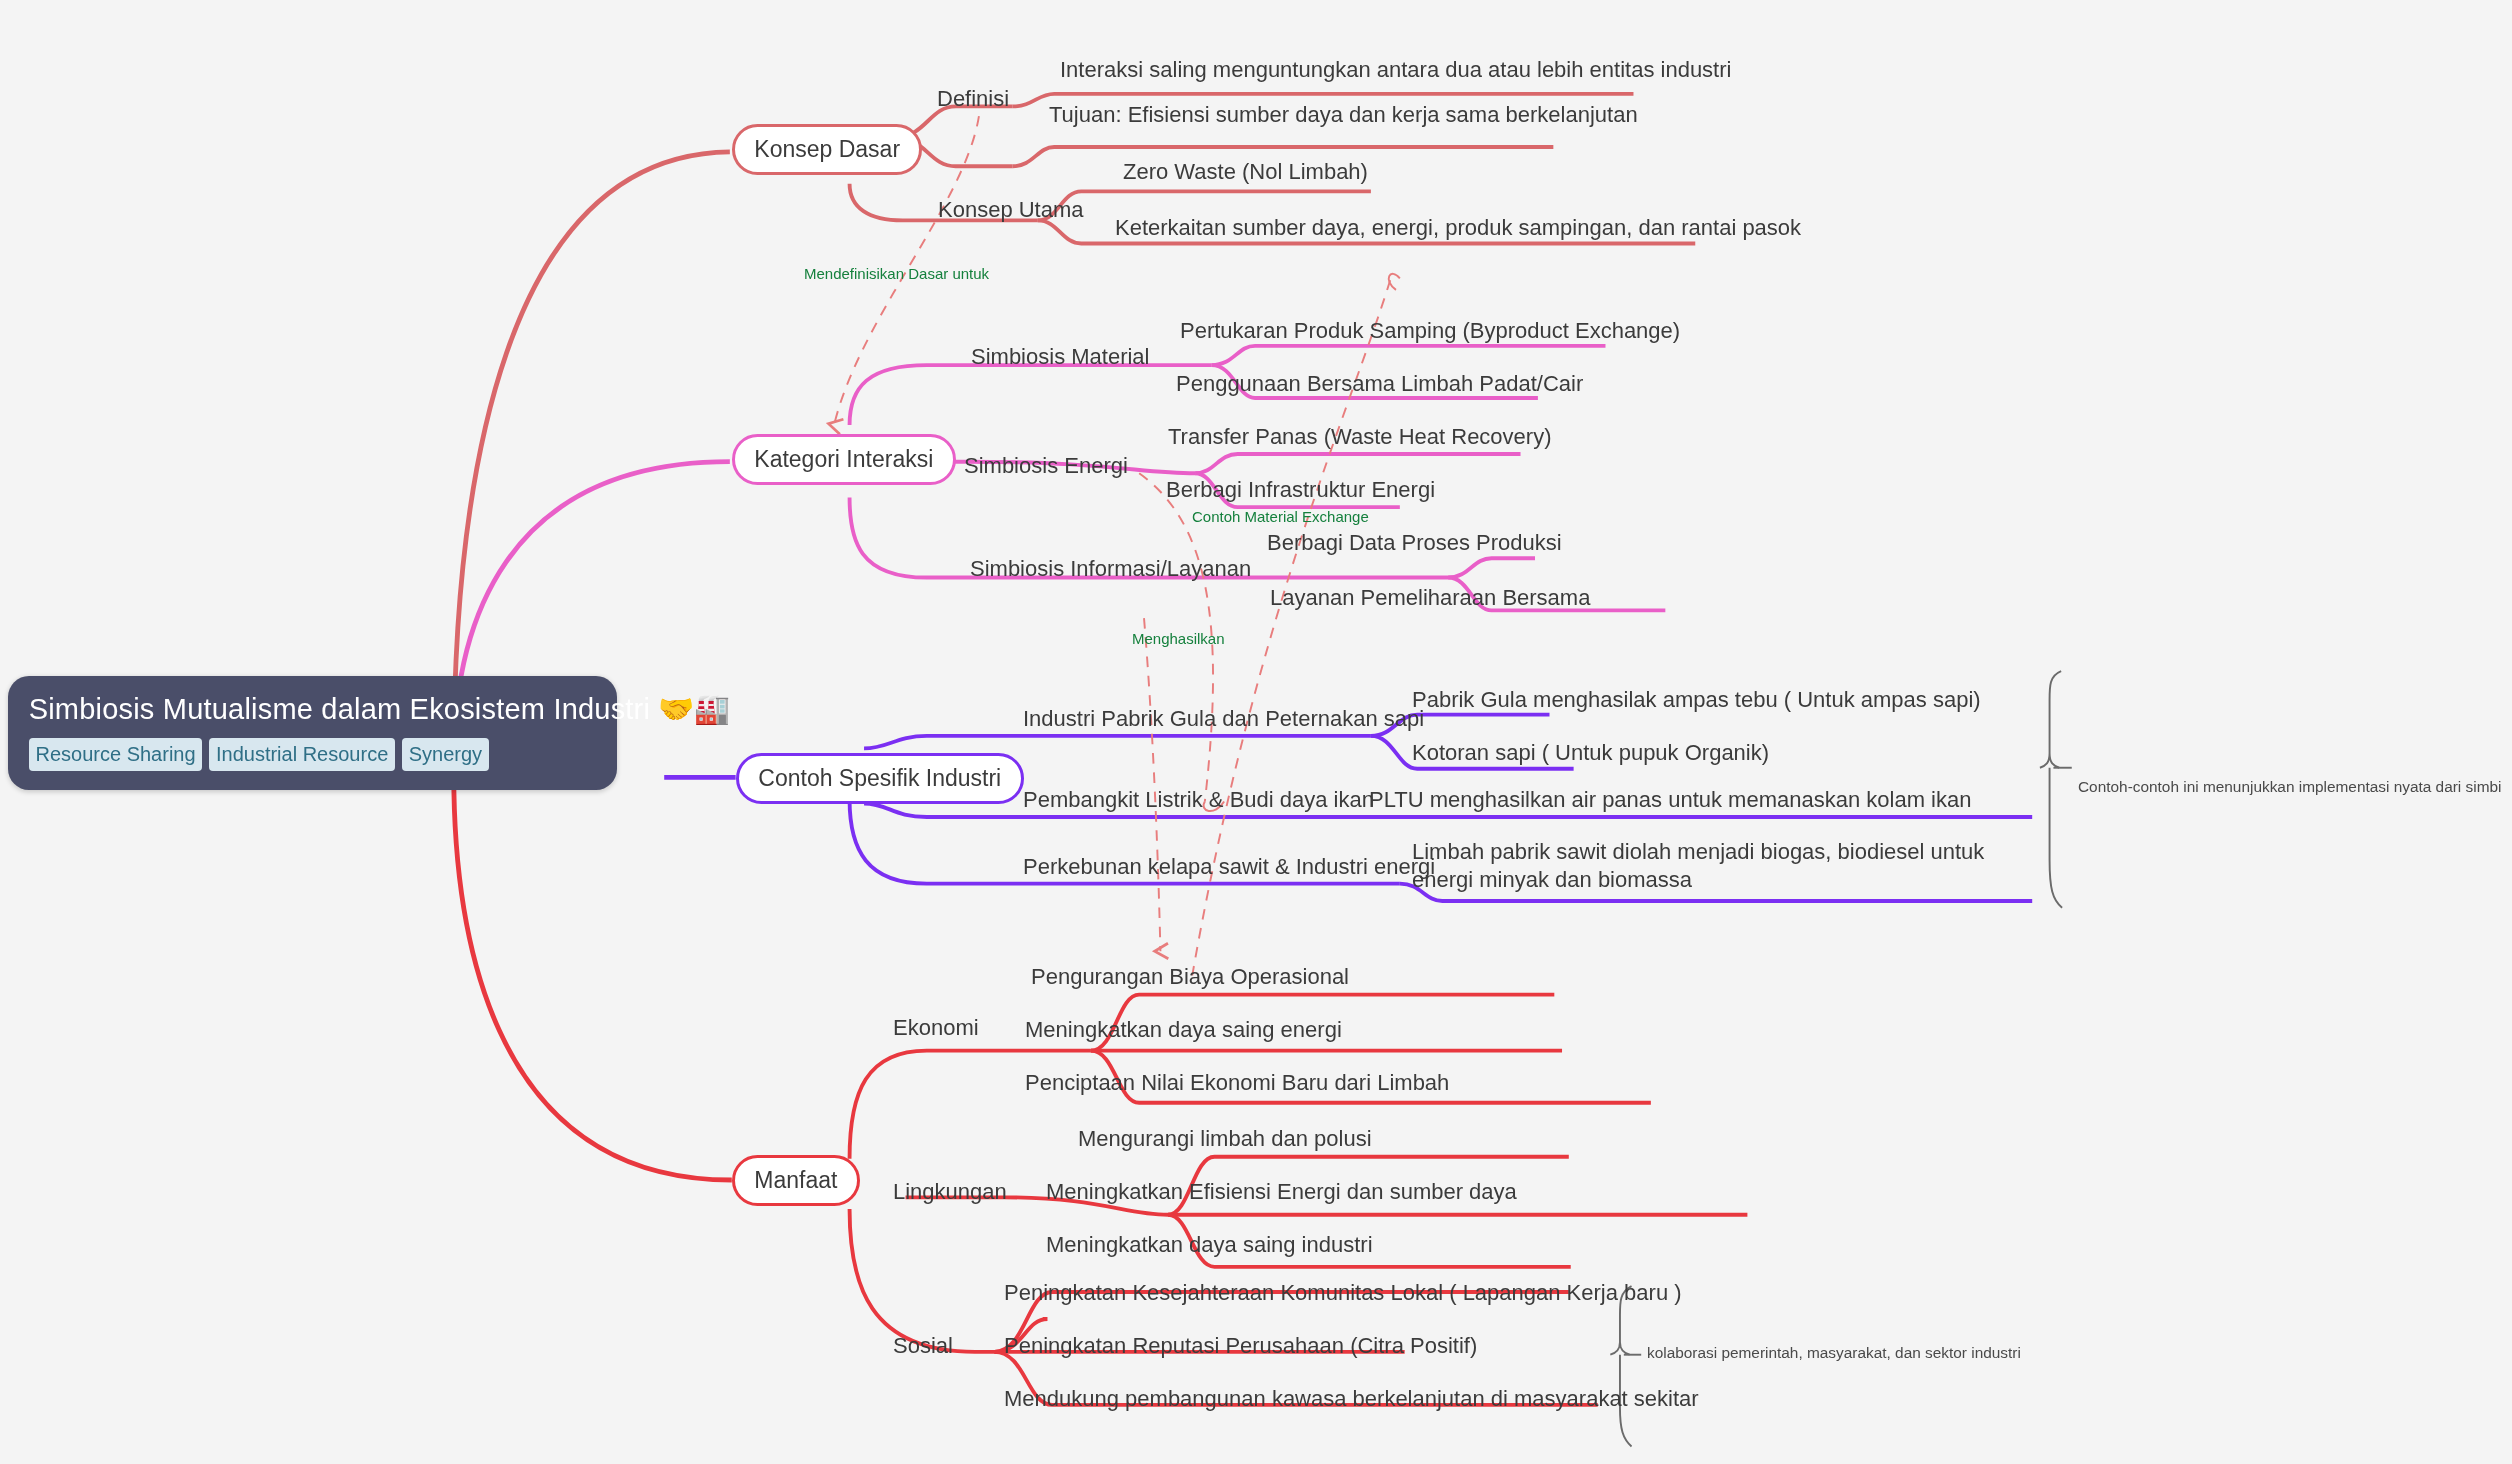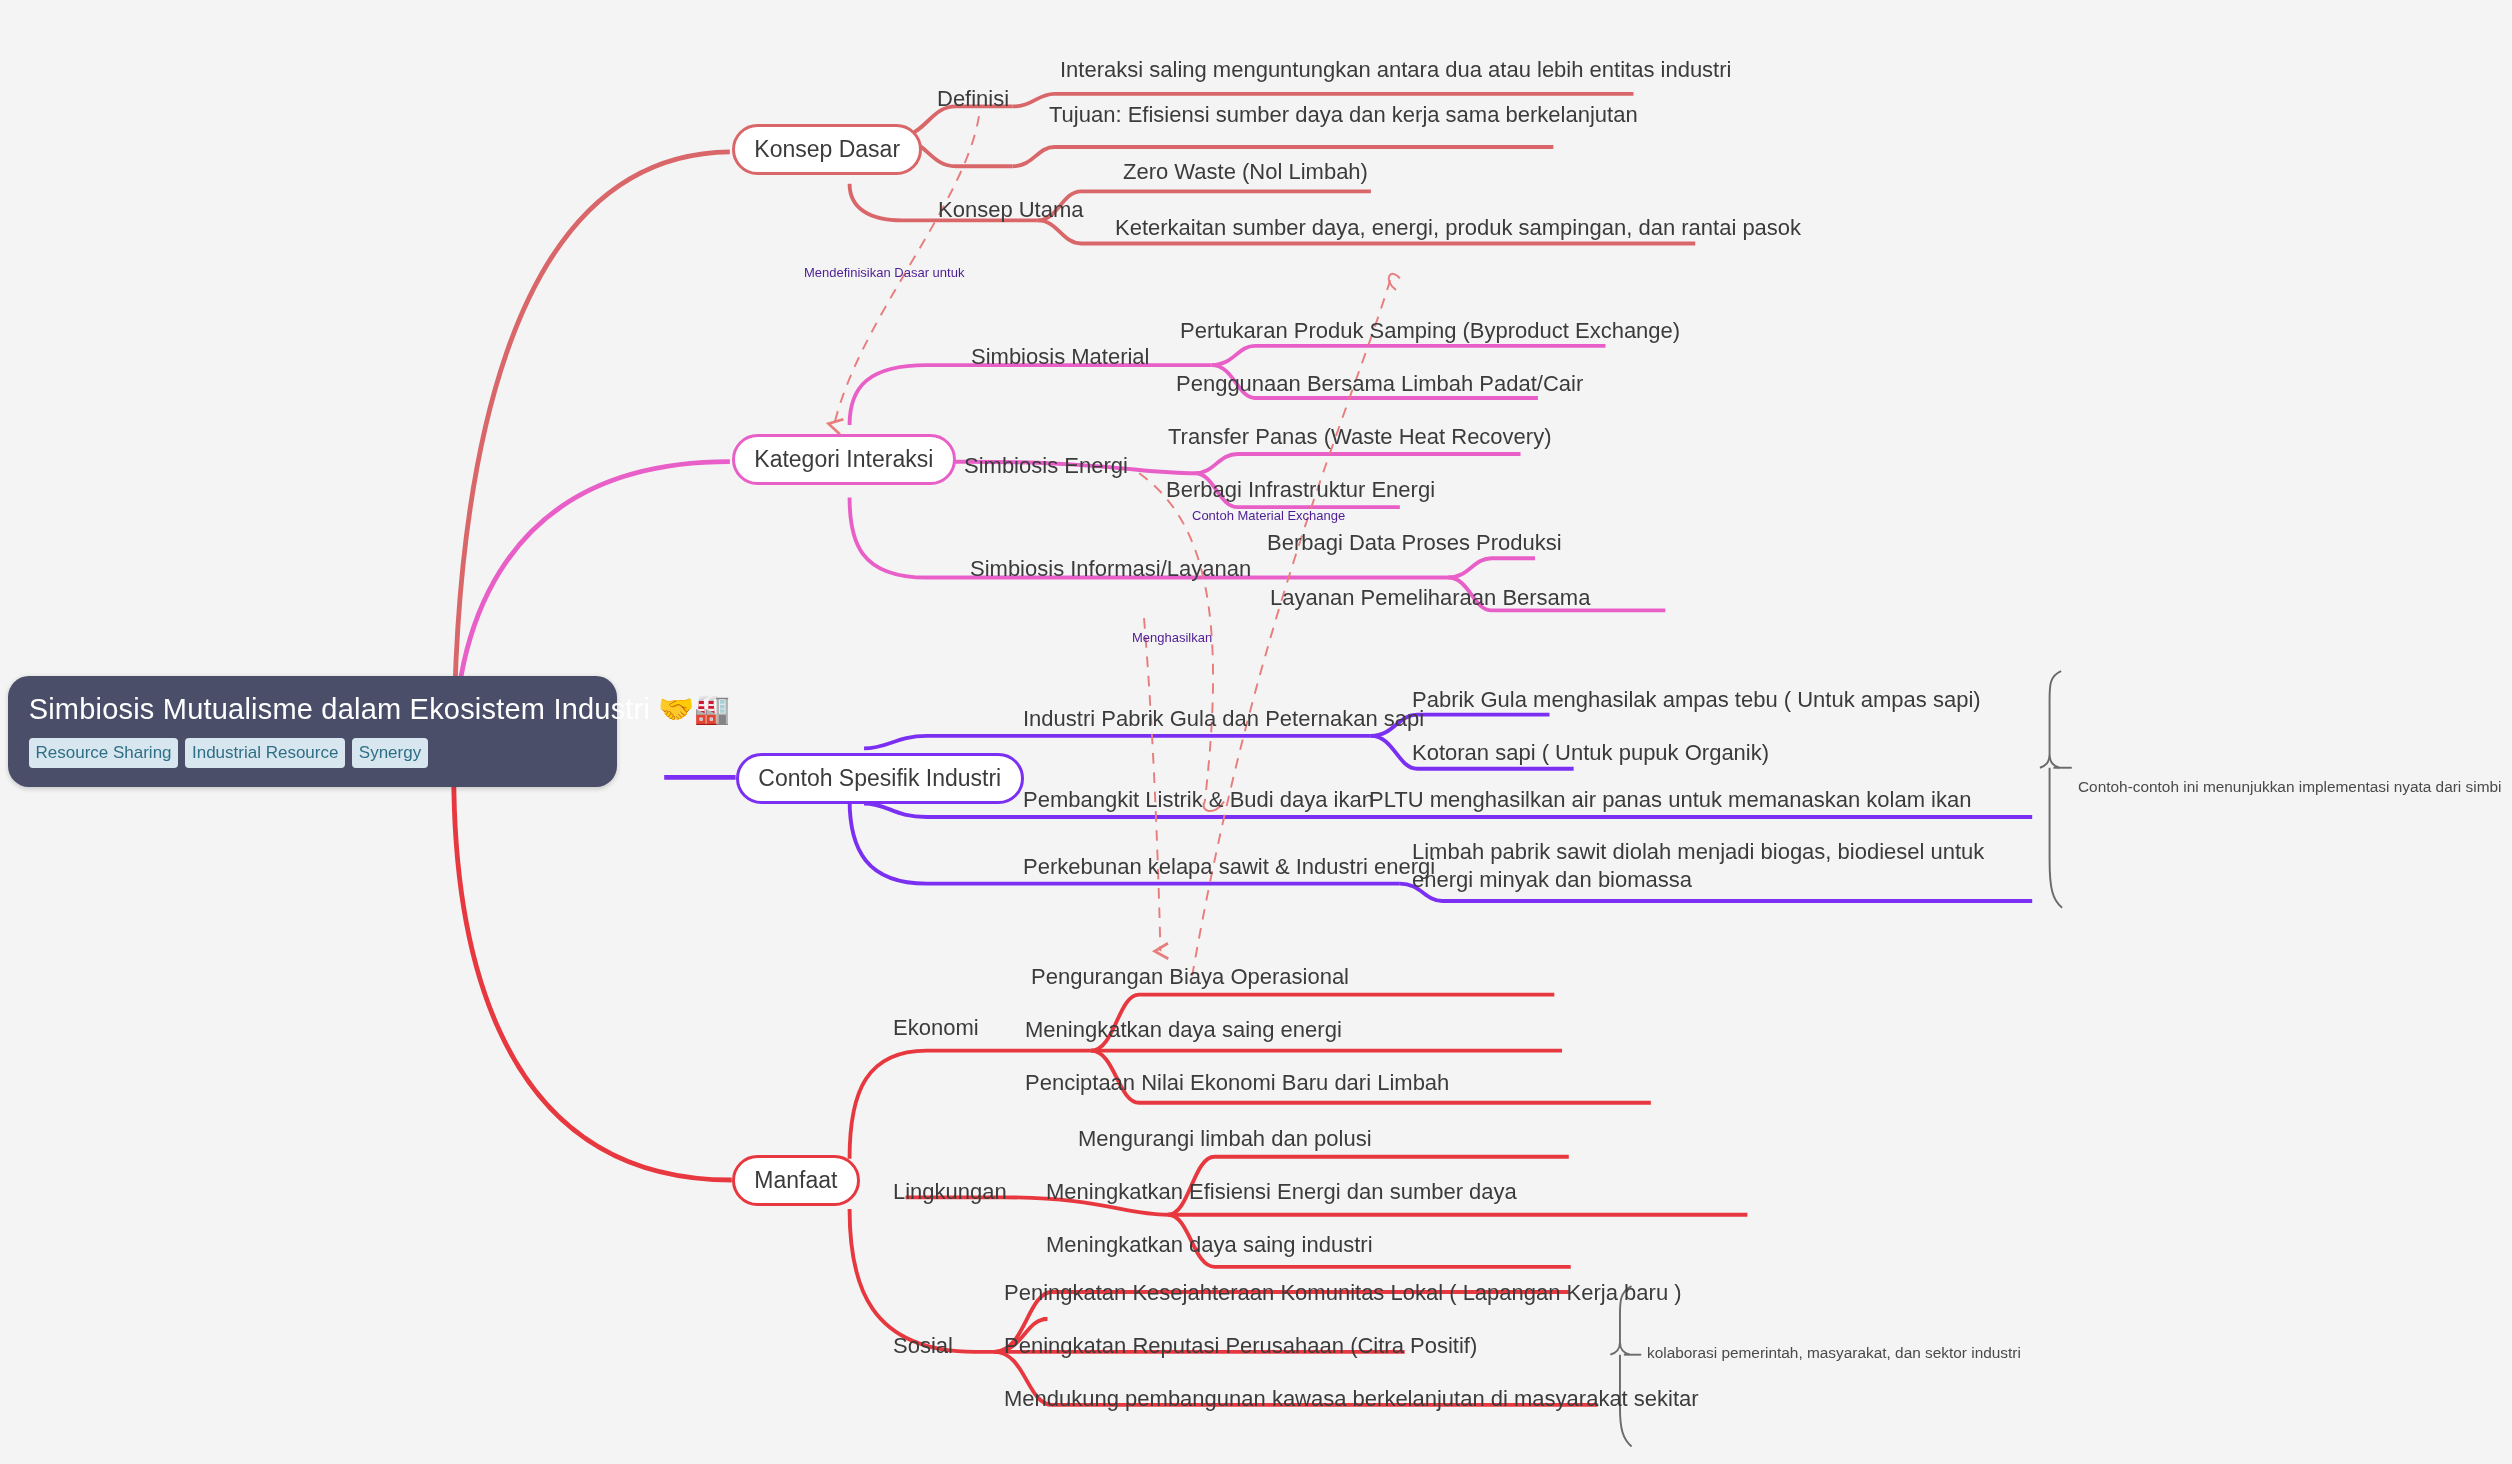--- a/index.html
+++ b/index.html
@@ -28,21 +28,21 @@
     color:#ffffff;
     font-size:29px;
     line-height:1.15;
     letter-spacing:0.2px;
     white-space:nowrap;
   }
   .root-tags{margin-top:11.6px;display:flex;gap:6.8px;}
   .root-tag{
     background:#d8e7ef;
     color:#2f6f86;
-    font-size:17px;
+    font-size:20px;
     line-height:1;
     padding:5.8px 6.8px 6.8px 6.8px;
     border-radius:3.9px;
     white-space:nowrap;
   }
 
   
   .pill{
     position:absolute;
     background:#ffffff;
@@ -66,22 +66,22 @@
     color:#3b3b3b;
     white-space:nowrap;
     line-height:1.25;
     box-sizing:border-box;
   }
   .tnode.wrap{white-space:normal;}
 
   
   .rel-label{
     position:absolute;
-    font-size:13px;
-    color:#4c1d95;
+    font-size:15px;
+    color:#15803d;
     white-space:nowrap;
   }
   .summary-label{
     position:absolute;
     font-size:15.4px;
     color:#4a4a4a;
     white-space:nowrap;
   }
 </style>
 </head>

